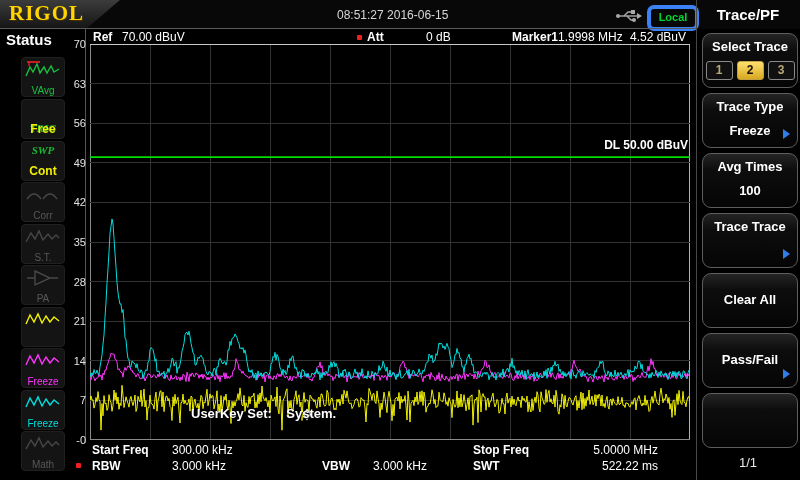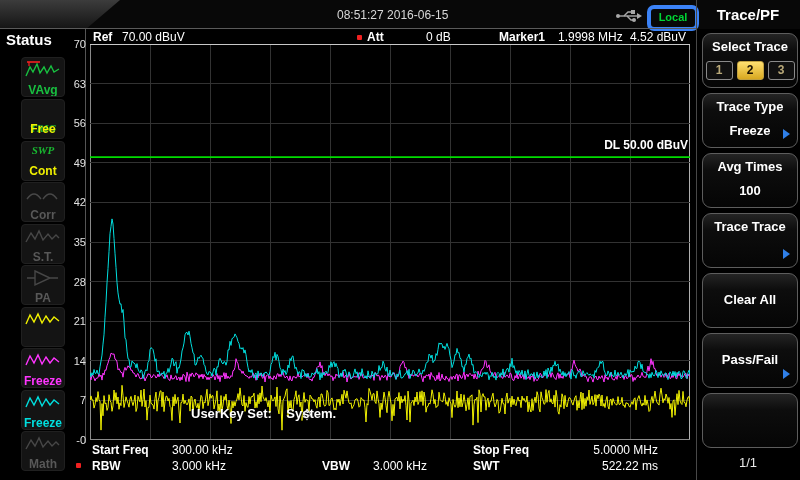--- a/index.html
+++ b/index.html
@@ -21,21 +21,21 @@
                font-weight:bold;color:#00d535;}
   
   .hline-top{position:absolute;left:0;top:28px;width:697px;height:1px;background:#5a5a5a;}
   .vline-status{position:absolute;left:85px;top:29px;width:1px;height:414px;background:#555;}
   .vline-menu{position:absolute;left:696px;top:0;width:1px;height:480px;background:#484848;}
   
   .status-title{position:absolute;left:6px;top:31px;font-size:15px;font-weight:bold;color:#fff;}
   .st-item{position:absolute;left:21px;width:42px;height:38px;background:#141414;
            border:1px solid #202020;border-radius:4px;overflow:hidden;}
   .st-label{position:absolute;left:0;bottom:0;width:100%;text-align:center;
-            font-size:12px;font-weight:bold;line-height:11px;}
+            font-size:10px;font-weight:normal;line-height:11px;}
   .st-top{position:absolute;left:0;top:2px;width:100%;text-align:center;
           font-family:"Liberation Serif",serif;font-style:italic;font-weight:bold;
           font-size:11px;line-height:12px;}
   .st-bot{position:absolute;left:0;bottom:2px;width:100%;text-align:center;
           font-size:12px;font-weight:bold;line-height:13px;}
   
   .ro{position:absolute;top:30px;font-size:12px;color:#fff;white-space:nowrap;}
   .dot{position:absolute;width:5px;height:5px;background:#f02020;border-radius:1px;}
   
   #chart{position:absolute;left:90px;top:44px;}
@@ -70,20 +70,21 @@
   .menu-page{position:absolute;left:698px;top:455px;width:100px;text-align:center;
              font-size:13px;color:#e8e8e8;}
 </style>
 </head>
 <body>
 
 <div class="screen">
 
   <div class="topbar">
     <div class="logo-plate"></div>
+    <div class="brand">RIGOL</div>
     <div class="clock">08:51:27 2016-06-15</div>
     <svg class="abs" style="left:615px;top:9px" width="27" height="14" viewBox="0 0 27 14">
       <g stroke="#a8a8a8" stroke-width="1.4" fill="#a8a8a8">
         <circle cx="3" cy="7" r="2" stroke="none"></circle>
         <path d="M3,7 H22" fill="none"></path>
         <path d="M9,7 L13,3 H16" fill="none"></path>
         <rect x="16" y="1" width="4" height="4" stroke="none"></rect>
         <path d="M12,7 L16,11 H18" fill="none"></path>
         <circle cx="19" cy="11" r="2" stroke="none"></circle>
         <path d="M22,4 L27,7 L22,10 Z" stroke="none"></path>
@@ -155,21 +156,21 @@
         </svg>
         <div class="st-label" style="color: rgb(88, 88, 88);">Math</div>
       </div>
     </div>
 
   <span class="ro b" style="left:93px">Ref</span>
   <span class="ro" style="left:122px">70.00 dBuV</span>
   <span class="dot" style="left:357px;top:35px"></span>
   <span class="ro b" style="left:367px">Att</span>
   <span class="ro" style="left:426px">0 dB</span>
-  <span class="ro b" style="left:499px">Marker1</span>
+  <span class="ro b" style="left:512px">Marker1</span>
   <span class="ro" style="left:558px">1.9998 MHz</span>
   <span class="ro" style="left:630px">4.52 dBuV</span>
 
   <svg id="chart" width="600" height="396" viewBox="0 0 600 396">
       <line x1="0.5" y1="0" x2="0.5" y2="396" stroke="#8a8a8a" stroke-width="1" shape-rendering="crispEdges"></line>
       <line x1="60" y1="0" x2="60" y2="396" stroke="#323232" stroke-width="1" shape-rendering="crispEdges"></line>
       <line x1="120" y1="0" x2="120" y2="396" stroke="#323232" stroke-width="1" shape-rendering="crispEdges"></line>
       <line x1="180" y1="0" x2="180" y2="396" stroke="#323232" stroke-width="1" shape-rendering="crispEdges"></line>
       <line x1="240" y1="0" x2="240" y2="396" stroke="#323232" stroke-width="1" shape-rendering="crispEdges"></line>
       <line x1="300" y1="0" x2="300" y2="396" stroke="#323232" stroke-width="1" shape-rendering="crispEdges"></line>

